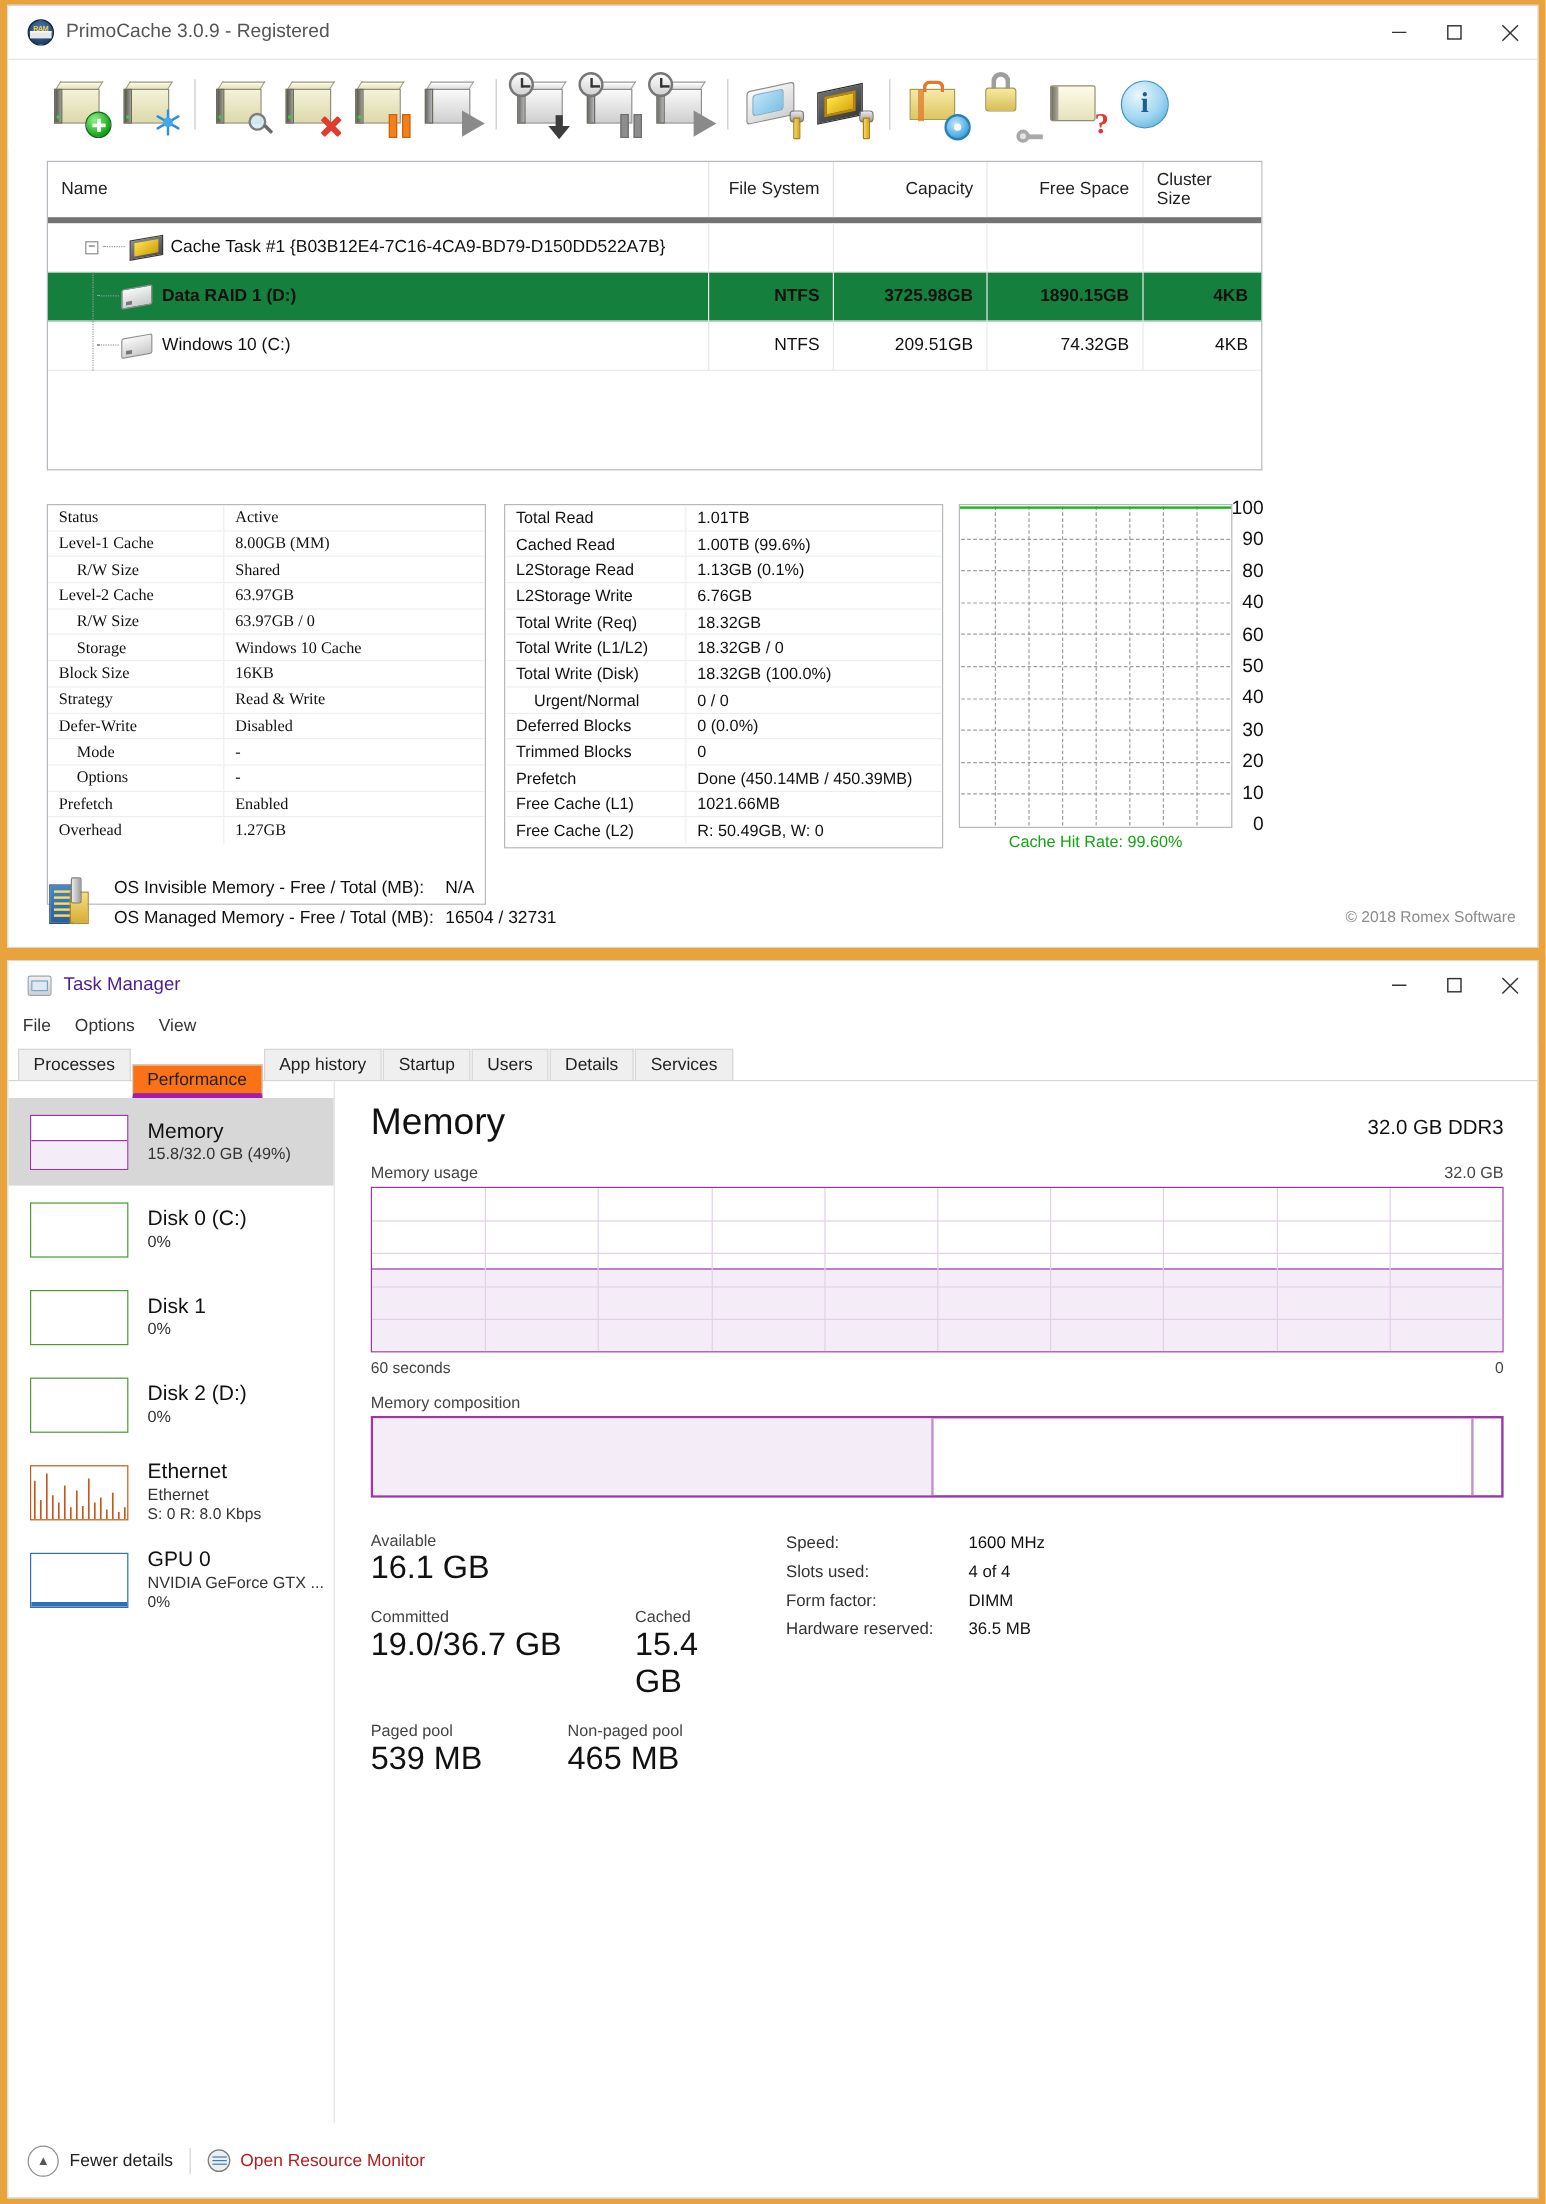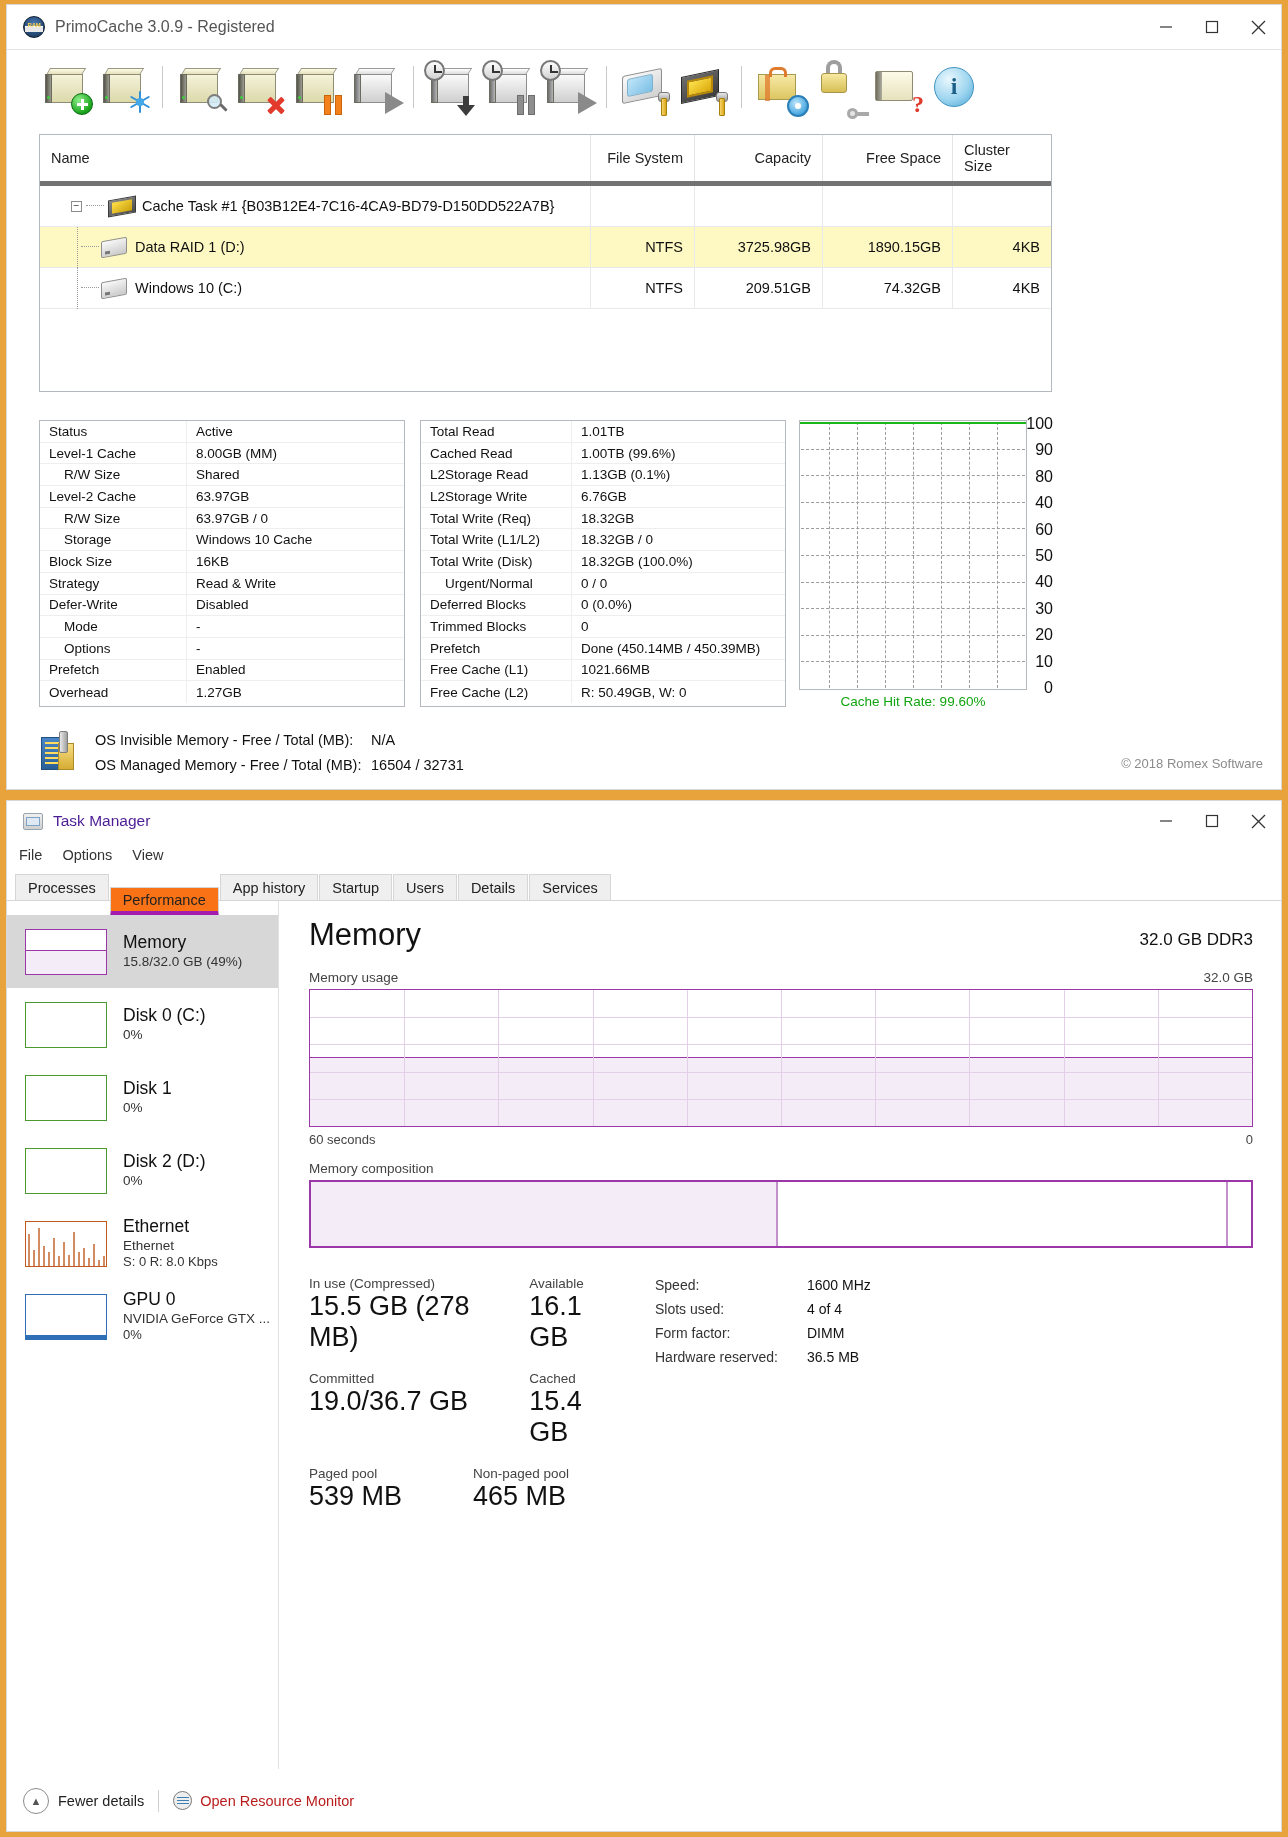--- a/index.html
+++ b/index.html
@@ -161,21 +161,21 @@
   .pc-col{
     display:flex;align-items:center;font-size:14.5px;color:#222;
     border-right:1px solid #e2e4e7;box-sizing:border-box;padding:0 11px;
   }
   .pc-col.name{width:551px;justify-content:flex-start;}
   .pc-col.fs{width:104px;justify-content:flex-end;}
   .pc-col.cap{width:128px;justify-content:flex-end;}
   .pc-col.free{width:130px;justify-content:flex-end;}
   .pc-col.cl{width:98px;justify-content:flex-end;border-right:none;}
   .pc-row{display:flex;height:41px;}
-  .pc-row.alt{background:#fef9c3;}
+  .pc-row.alt{background:#15803d;font-weight:bold;}
   .pc-cell{
     display:flex;align-items:center;font-size:14.5px;color:#111;
     border-right:1px solid #e7e9eb;border-bottom:1px solid #e7e9eb;
     box-sizing:border-box;padding:0 11px;
   }
   .pc-cell.name{width:551px;}
   .pc-cell.fs{width:104px;justify-content:flex-end;}
   .pc-cell.cap{width:128px;justify-content:flex-end;}
   .pc-cell.free{width:130px;justify-content:flex-end;}
   .pc-cell.cl{width:98px;justify-content:flex-end;border-right:none;}
@@ -205,21 +205,21 @@
   .stat-tbl{
     position:absolute;border:1px solid #b4b9bf;background:#fff;box-sizing:border-box;
     font-size:13.5px;
   }
   .stat-tbl .r{display:flex;height:21.7px;border-bottom:1px solid #eceef0;box-sizing:border-box;}
   .stat-tbl .r:last-child{border-bottom:none;}
   .stat-tbl .k{padding-left:9px;display:flex;align-items:center;box-sizing:border-box;color:#111;}
   .stat-tbl .v{padding-left:9px;display:flex;align-items:center;box-sizing:border-box;color:#111;
     border-left:1px solid #eceef0;}
   .stat-tbl .k.ind{padding-left:24px;}
-  #statsLeft{left:32px;top:415px;width:366px;height:287px;}
+  #statsLeft{left:32px;top:415px;width:366px;height:334px;font-family:Liberation Serif, serif;}
   #statsLeft .k{width:146px;}
   #statsLeft .v{width:218px;}
   #statsMid{left:413px;top:415px;width:366px;height:287px;}
   #statsMid .k{width:150px;}
   #statsMid .v{width:214px;}
 
   
   .chartbox{position:absolute;left:792px;top:415px;width:253px;height:287px;}
   .plot{
     position:absolute;left:0;top:0;width:228px;height:270px;
@@ -868,24 +868,20 @@
       <div class="comp-lbl">Memory composition</div>
       <div class="compbar">
         <div class="seg" style="left:0;width:49.5%"></div>
         <div class="div" style="left:49.5%"></div>
         <div class="div" style="left:97.3%"></div>
       </div>
 
       <div class="stats-area">
         <div class="stats-left">
           <div class="srow">
-            <div class="scell" style="width:215px">
-              <div class="lab">In use (Compressed)</div>
-              <div class="num">15.5 GB (278 MB)</div>
-            </div>
             <div class="scell">
               <div class="lab">Available</div>
               <div class="num">16.1 GB</div>
             </div>
           </div>
           <div class="srow">
             <div class="scell" style="width:215px">
               <div class="lab">Committed</div>
               <div class="num">19.0/36.7 GB</div>
             </div>

